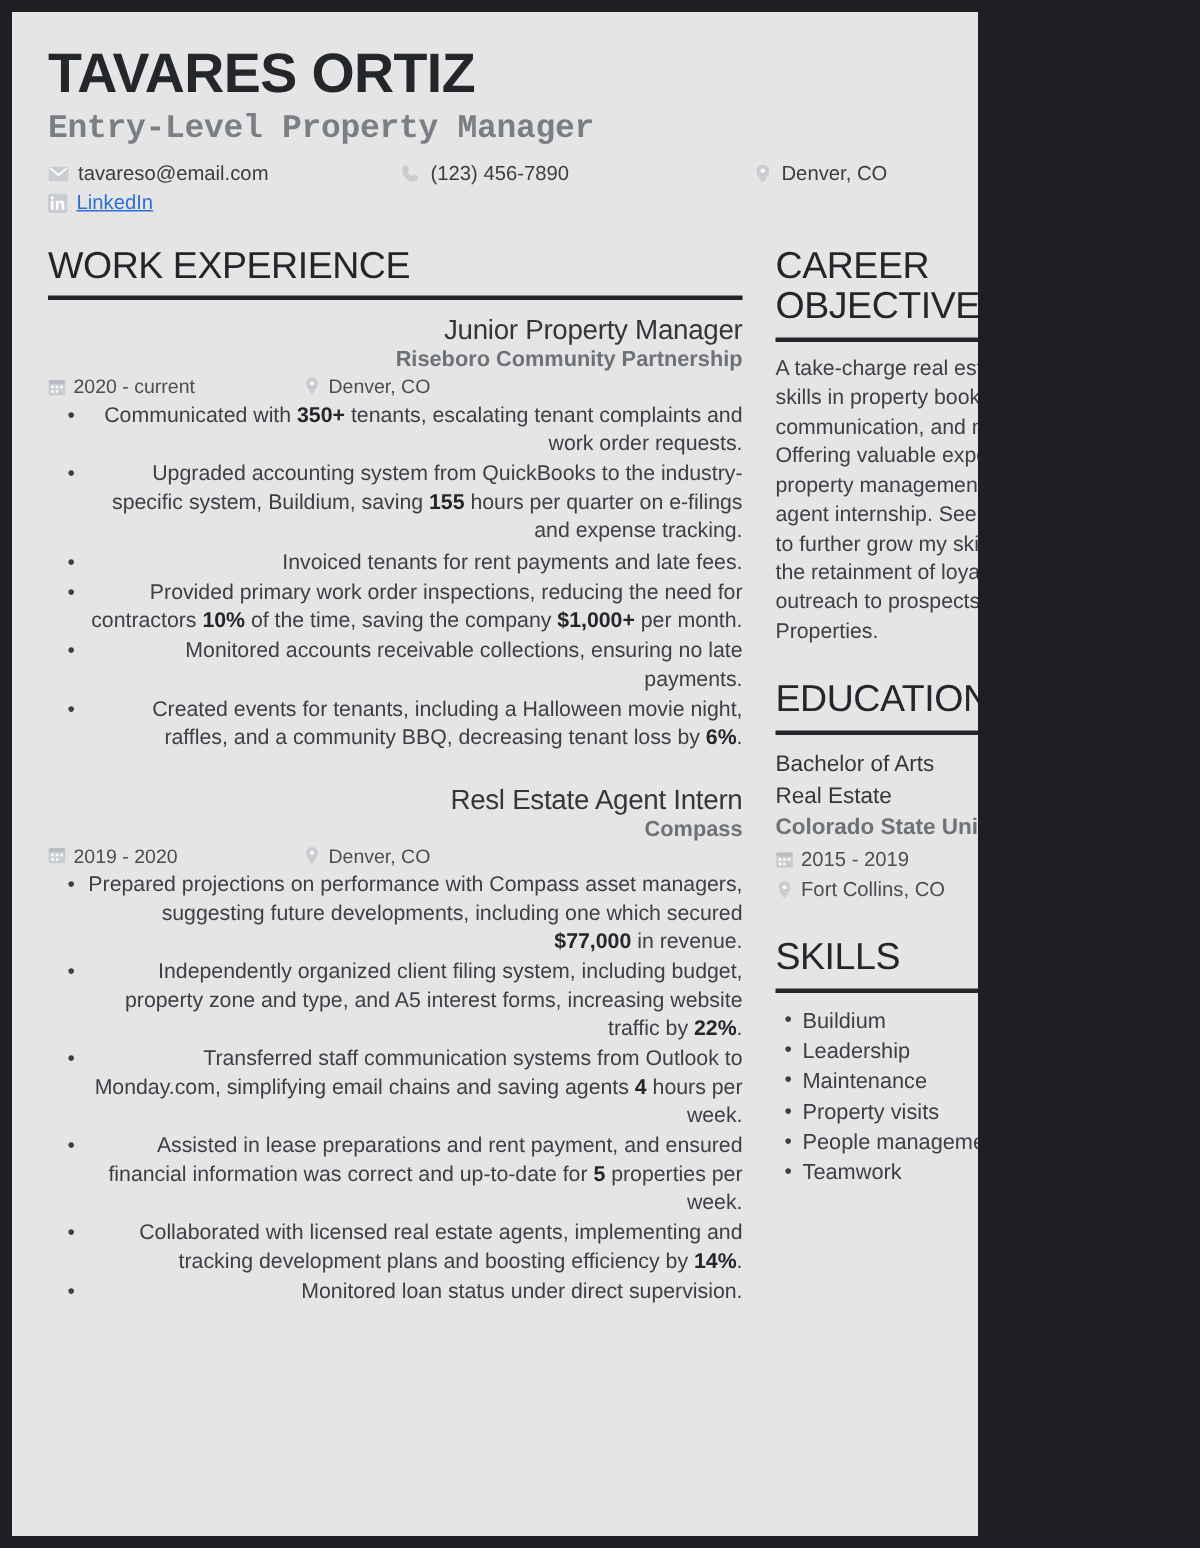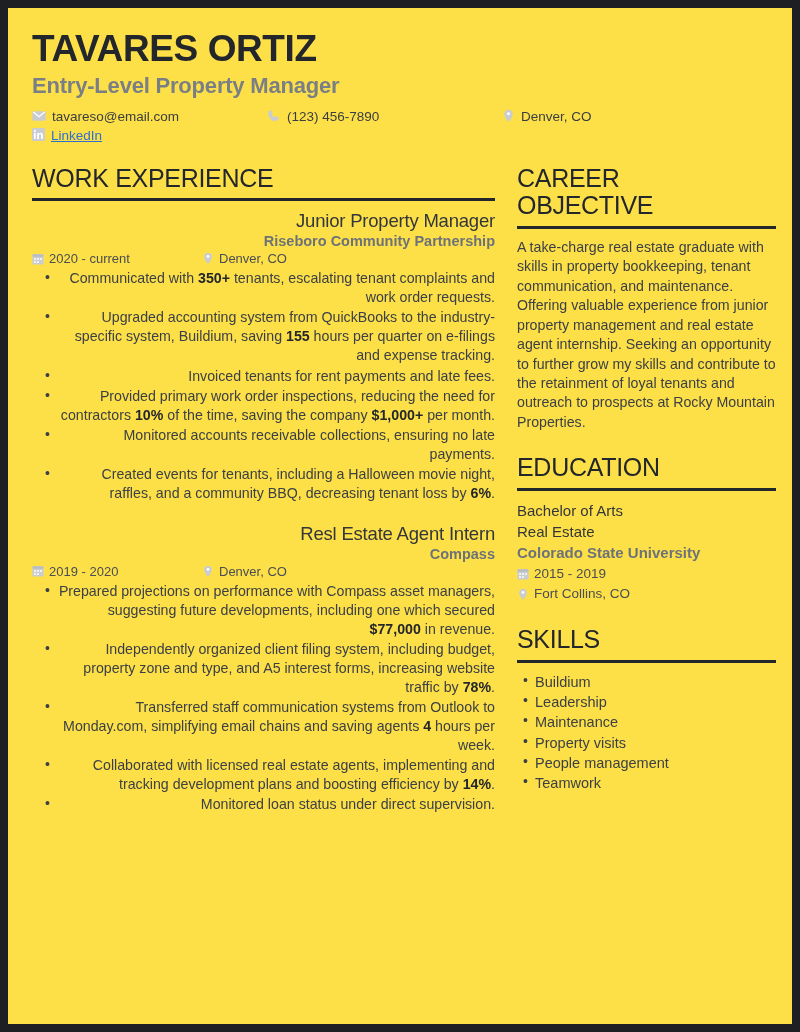--- a/index.html
+++ b/index.html
@@ -10,23 +10,23 @@
   body {
     width: 800px;
     height: 1032px;
     overflow: hidden;
     font-family: "Liberation Sans", sans-serif;
   }
   .page {
     position: absolute;
     left: 8px;
     top: 8px;
-    width: 784px;
+    width: 644px;
     height: 1016px;
-    background: #fde047;
+    background: #e5e5e5;
     box-sizing: border-box;
     overflow: hidden;
   }
   .inner {
     padding: 22px 24px 0 24px;
   }
 
   
   .name {
     font-size: 37px;
@@ -35,31 +35,32 @@
     color: #23262b;
     line-height: 1.05;
     margin: 0 0 4px 0;
   }
   .headline {
     font-size: 22px;
     font-weight: bold;
     color: #7a7f86;
     letter-spacing: -0.2px;
     margin: 0 0 10px 0;
+    font-family: Liberation Mono, monospace;
   }
   .contact-row {
     display: flex;
     align-items: flex-start;
     font-size: 13.5px;
     color: #3a3d42;
     margin-bottom: 4px;
   }
   .contact-item {
     display: flex;
-    align-items: flex-start;
+    align-items: flex-end;
     gap: 6px;
     white-space: nowrap;
   }
   .c-email { width: 235px; }
   .c-phone { width: 235px; }
   .c-loc   { }
   .contact-link {
     color: #2f6fd0;
     text-decoration: underline;
   }
@@ -313,22 +314,23 @@
                   <svg width="12" height="13" viewBox="0 0 14 16">
                       <path d="M7 0.8C4.3 0.8 2.2 2.9 2.2 5.6c0 3.5 4.2 8.5 4.4 8.7.2.2.6.2.8 0 .2-.2 4.4-5.2 4.4-8.7C11.8 2.9 9.7 0.8 7 0.8z" fill="#c9ccd1"></path>
                       <circle cx="7" cy="5.5" r="1.7" fill="#ffffff"></circle>
                     </svg>
                 </span>
                 <span>Denver, CO</span>
               </span>
             </div>
             <ul class="bullets">
                 <li>Prepared projections on performance with Compass asset managers, suggesting future developments, including one which secured <b>$77,000</b> in revenue.</li>
-                <li>Independently organized client filing system, including budget, property zone and type, and A5 interest forms, increasing website traffic by <b>78%</b>.</li>
+                <li>Independently organized client filing system, including budget, property zone and type, and A5 interest forms, increasing website traffic by <b>22%</b>.</li>
                 <li>Transferred staff communication systems from Outlook to Monday.com, simplifying email chains and saving agents <b>4</b> hours per week.</li>
+                <li>Assisted in lease preparations and rent payment, and ensured financial information was correct and up-to-date for <b>5</b> properties per week.</li>
                 <li>Collaborated with licensed real estate agents, implementing and tracking development plans and boosting efficiency by <b>14%</b>.</li>
                 <li>Monitored loan status under direct supervision.</li>
               </ul>
           </div>
         </div>
 
       </div>
 
       <div class="col-gap"></div>
 

